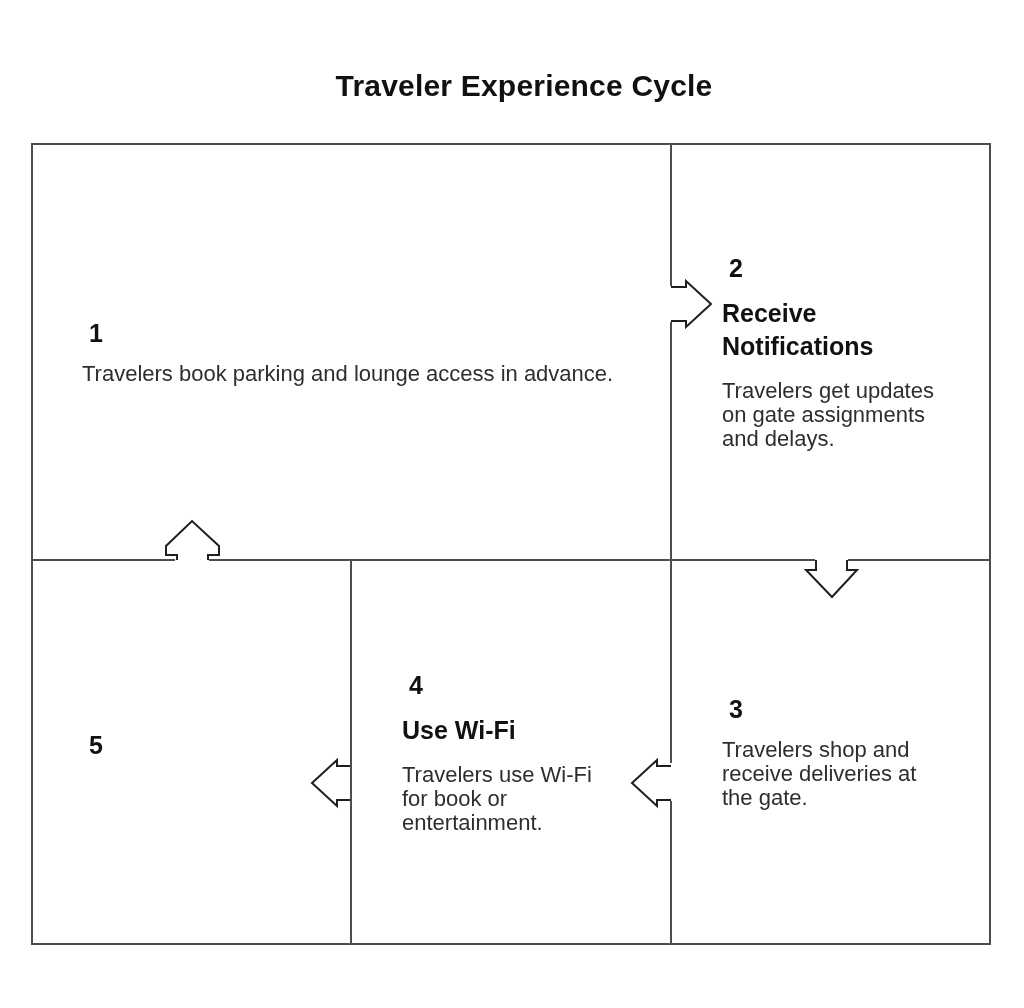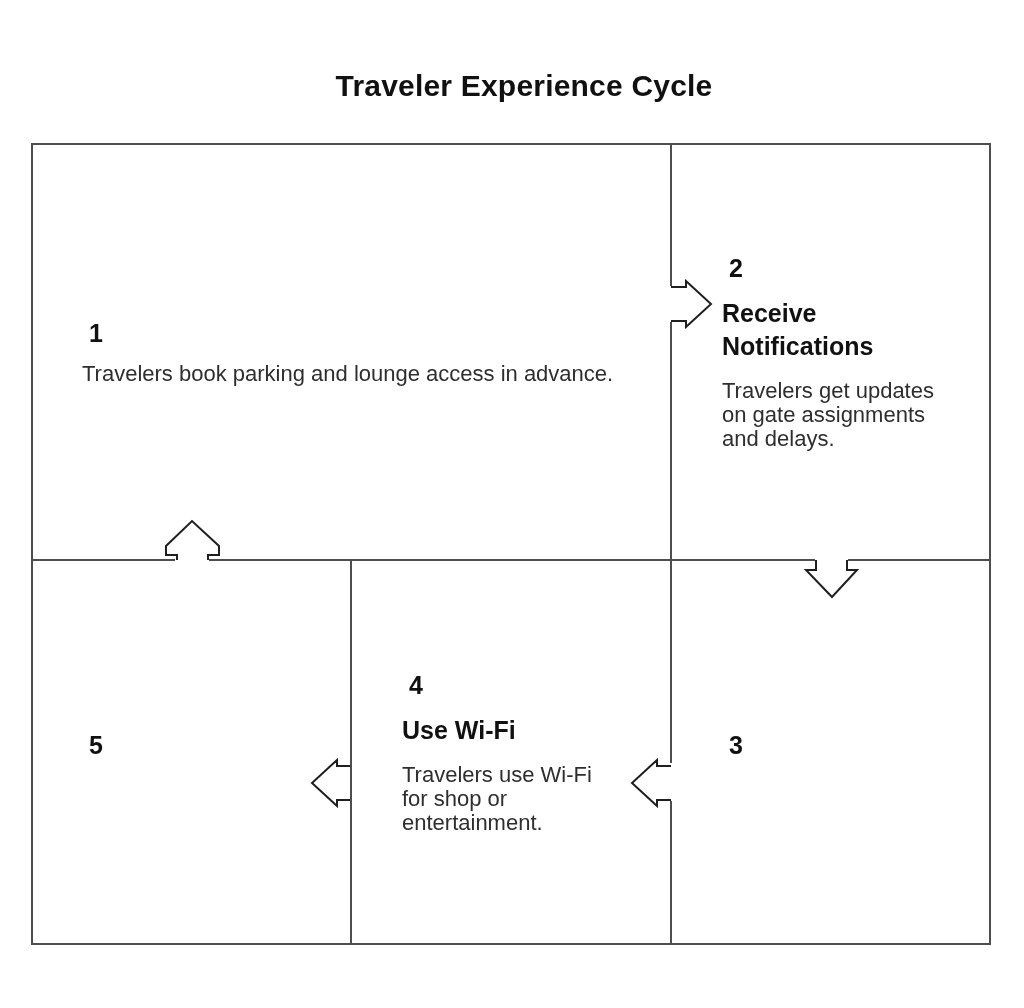--- a/index.html
+++ b/index.html
@@ -74,25 +74,26 @@
   </div>
 
   <div class="cell" id="cell2">
     <div class="step-num">2</div>
     <div class="step-heading">Receive Notifications</div>
     <div class="step-desc">Travelers get updates on gate assignments and delays.</div>
   </div>
 
   <div class="cell" id="cell3">
     <div class="step-num">3</div>
+    <div class="step-desc">Travelers shop and receive deliveries at the gate.</div>
   </div>
 
   <div class="cell" id="cell4">
     <div class="step-num">4</div>
     <div class="step-heading">Use Wi-Fi</div>
-    <div class="step-desc">Travelers use Wi-Fi for shop or entertainment.</div>
+    <div class="step-desc">Travelers use Wi-Fi for book or entertainment.</div>
   </div>
 
   <div class="cell" id="cell5">
     <div class="step-num">5</div>
   </div>
 
 </div>
 
 </body></html>

